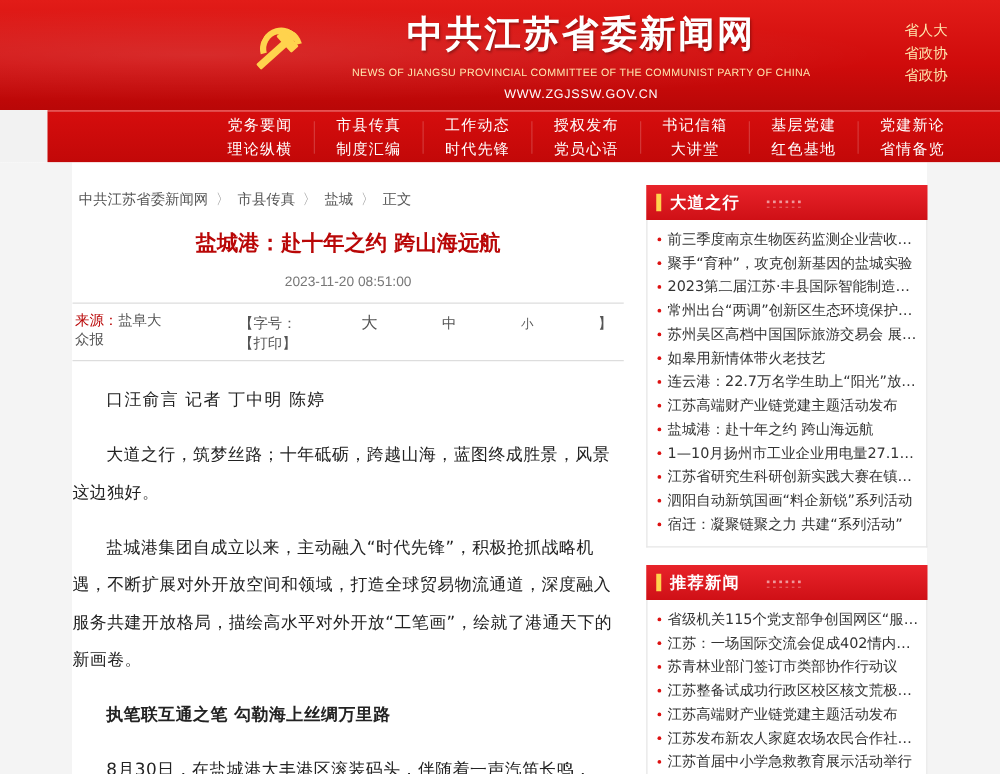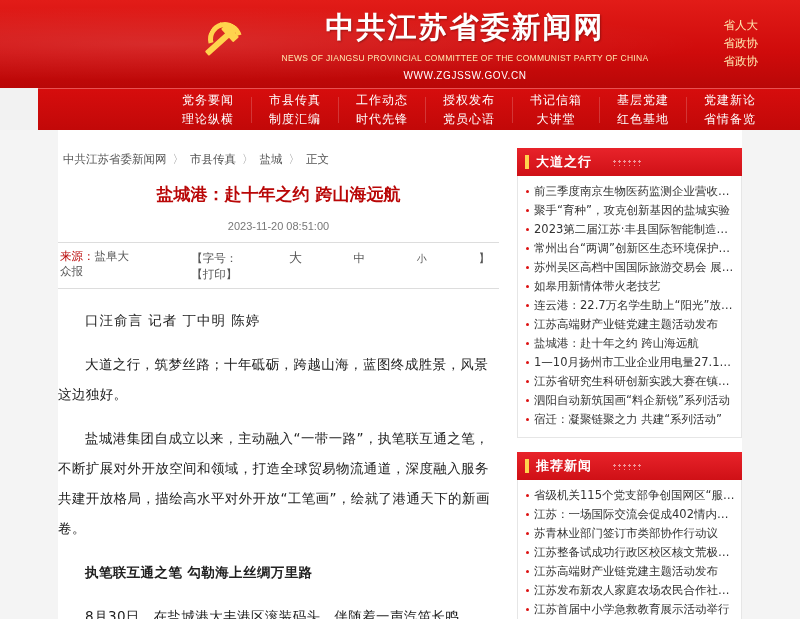--- a/index.html
+++ b/index.html
@@ -282,21 +282,21 @@
           <span class="s2">中</span>
           <span class="s3">小</span>
           <span>】</span>
           <span>【打印】</span>
         </div>
       </div>
 
       <div class="body-text">
         <p class="lead">口汪俞言  记者  丁中明  陈婷</p>
         <p>大道之行，筑梦丝路；十年砥砺，跨越山海，蓝图终成胜景，风景这边独好。</p>
-        <p>盐城港集团自成立以来，主动融入“一带一路”，执笔联互通之笔，不断扩展对外开放空间和领域，打造全球贸易物流通道，深度融入服务共建开放格局，描绘高水平对外开放“工笔画”，绘就了港通天下的新画卷。</p>
+        <p>盐城港集团自成立以来，主动融入“时代先锋”，积极抢抓战略机遇，不断扩展对外开放空间和领域，打造全球贸易物流通道，深度融入服务共建开放格局，描绘高水平对外开放“工笔画”，绘就了港通天下的新画卷。</p>
         <p class="sub">执笔联互通之笔  勾勒海上丝绸万里路</p>
         <p>8月30日，在盐城港大丰港区滚装码头，伴随着一声汽笛长鸣，3940台悦达起亚商品车路上运往约旦、南非等“一带一路”沿线国家和地区的旅程；10月26日，盐城港汽车滚装出口业务迎来首批重卡车辆，这是盐城港至拉塞墨西哥汽车滚装航线开通以来执行的第三个航次。至此，盐城港今年商品车运量已突破20000台，为全市外向型经济发展提供有力的运输保障。</p>
 
       </div>
     </div>
 
     <div class="side">
 
       <div class="panel">
         <div class="panel-head">

